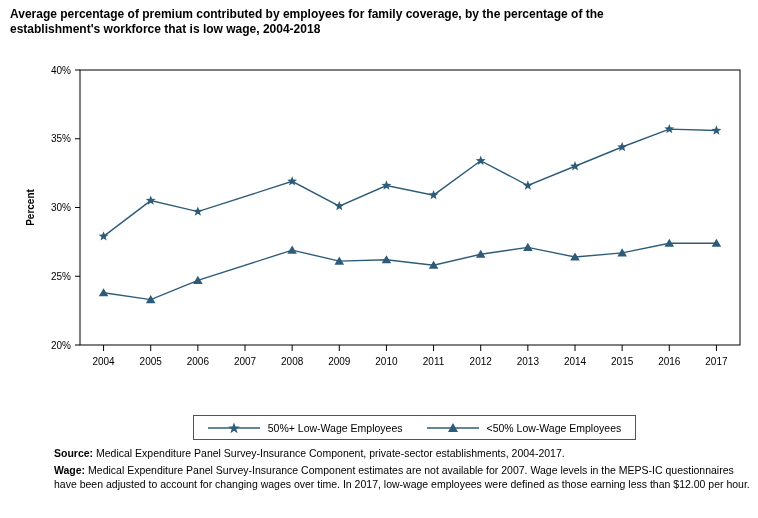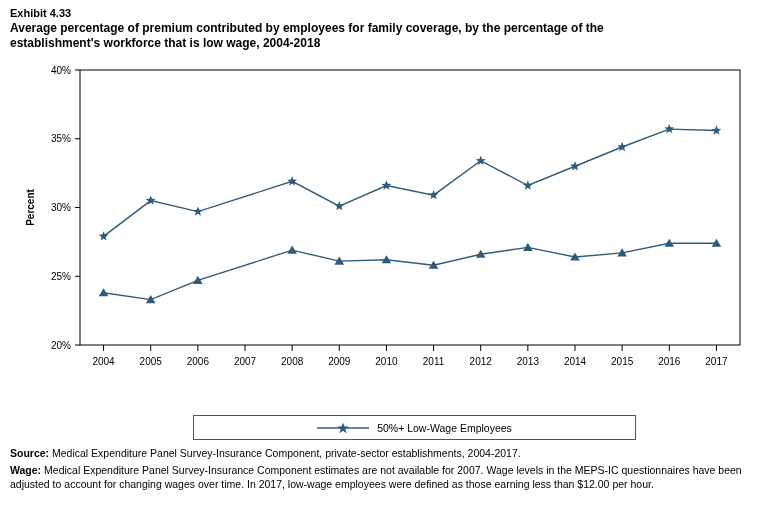--- a/index.html
+++ b/index.html
@@ -90,32 +90,32 @@
   .notes {
     position: absolute;
     left: 10px;
     top: 446px;
     width: 740px;
     font-size: 10.5px;
     line-height: 14px;
   }
   .notes .row {
     margin-bottom: 3px;
+    margin-left: 44px;
   }
   .notes b {
     font-weight: bold;
   }
 </style>
 </head>
 <body>
 
 <div class="page">
 
   <div class="title-block">
-    <div class="exhibit-label">Exhibit 4.33</div>
     <div class="exhibit-title">Average percentage of premium contributed by employees for family coverage, by the percentage of the</div>
     <div class="exhibit-title">establishment's workforce that is low wage, 2004-2018</div>
   </div>
 
   <div class="chart-wrap">
     <svg class="chart-svg" id="chart-svg" width="758" height="330">
         <rect x="80" y="10" width="660" height="275" fill="none" stroke="#000" stroke-width="1"></rect>
         <line x1="75" y1="285" x2="80" y2="285" stroke="#000" stroke-width="1"></line>
         <text x="71" y="288.5" text-anchor="end" class="tick-label" font-size="10" font-family="&quot;Liberation Sans&quot;, sans-serif">20%</text>
         <line x1="75" y1="216.25" x2="80" y2="216.25" stroke="#000" stroke-width="1"></line>
@@ -187,20 +187,27 @@
   </div>
 
   <div class="legend">
     <div class="legend-item">
       <svg class="legend-line" width="52" height="12">
         <line x1="0" y1="6" x2="52" y2="6" stroke="#2e5c78" stroke-width="1.4"></line>
         <polygon points="26,0.5 27.5,4.5 31.8,4.5 28.3,7.1 29.6,11.3 26,8.7 22.4,11.3 23.7,7.1 20.2,4.5 24.5,4.5" fill="#2e5c78"></polygon>
       </svg>
       <span class="legend-label">50%+ Low-Wage Employees</span>
     </div>
+    <div class="legend-item">
+      <svg class="legend-line" width="52" height="12">
+        <line x1="0" y1="6" x2="52" y2="6" stroke="#2e5c78" stroke-width="1.4"></line>
+        <polygon points="26,1 31,10 21,10" fill="#2e5c78"></polygon>
+      </svg>
+      <span class="legend-label">&lt;50% Low-Wage Employees</span>
+    </div>
   </div>
 
   <div class="notes">
     <div class="row">
       <b>Source:</b><span> Medical Expenditure Panel Survey-Insurance Component, private-sector establishments, 2004-2017.</span>
     </div>
     <div class="row">
       <b>Wage:</b><span> Medical Expenditure Panel Survey-Insurance Component estimates are not available for 2007. Wage levels in the MEPS-IC questionnaires have been adjusted to account for changing wages over time.  In 2017, low-wage employees were defined as those earning less than $12.00 per hour.</span>
     </div>
   </div>

